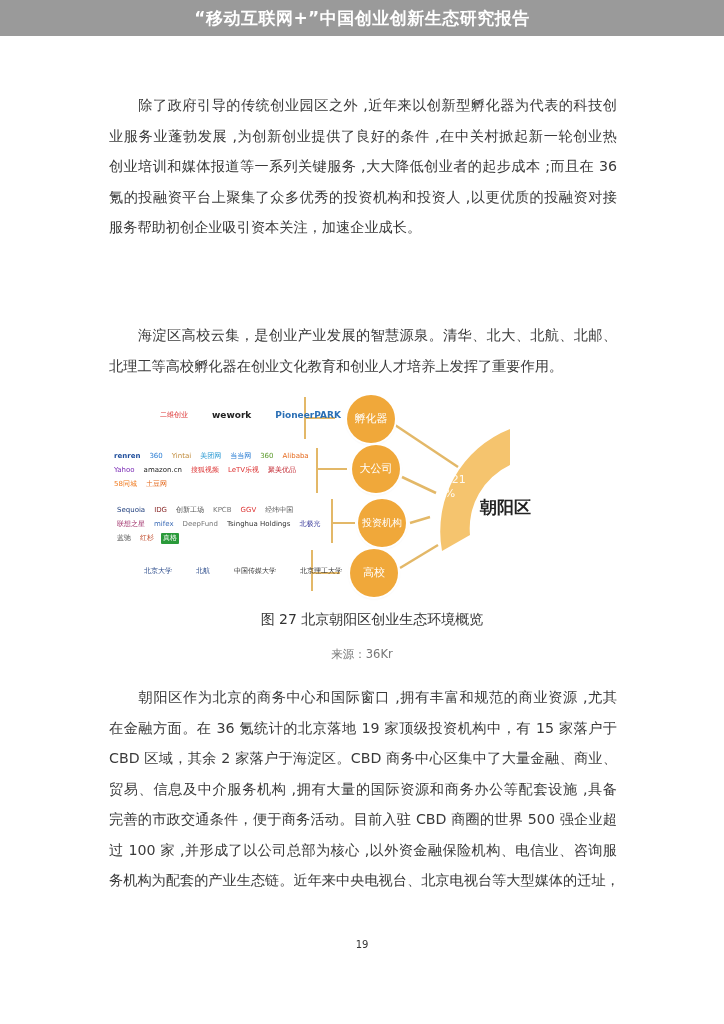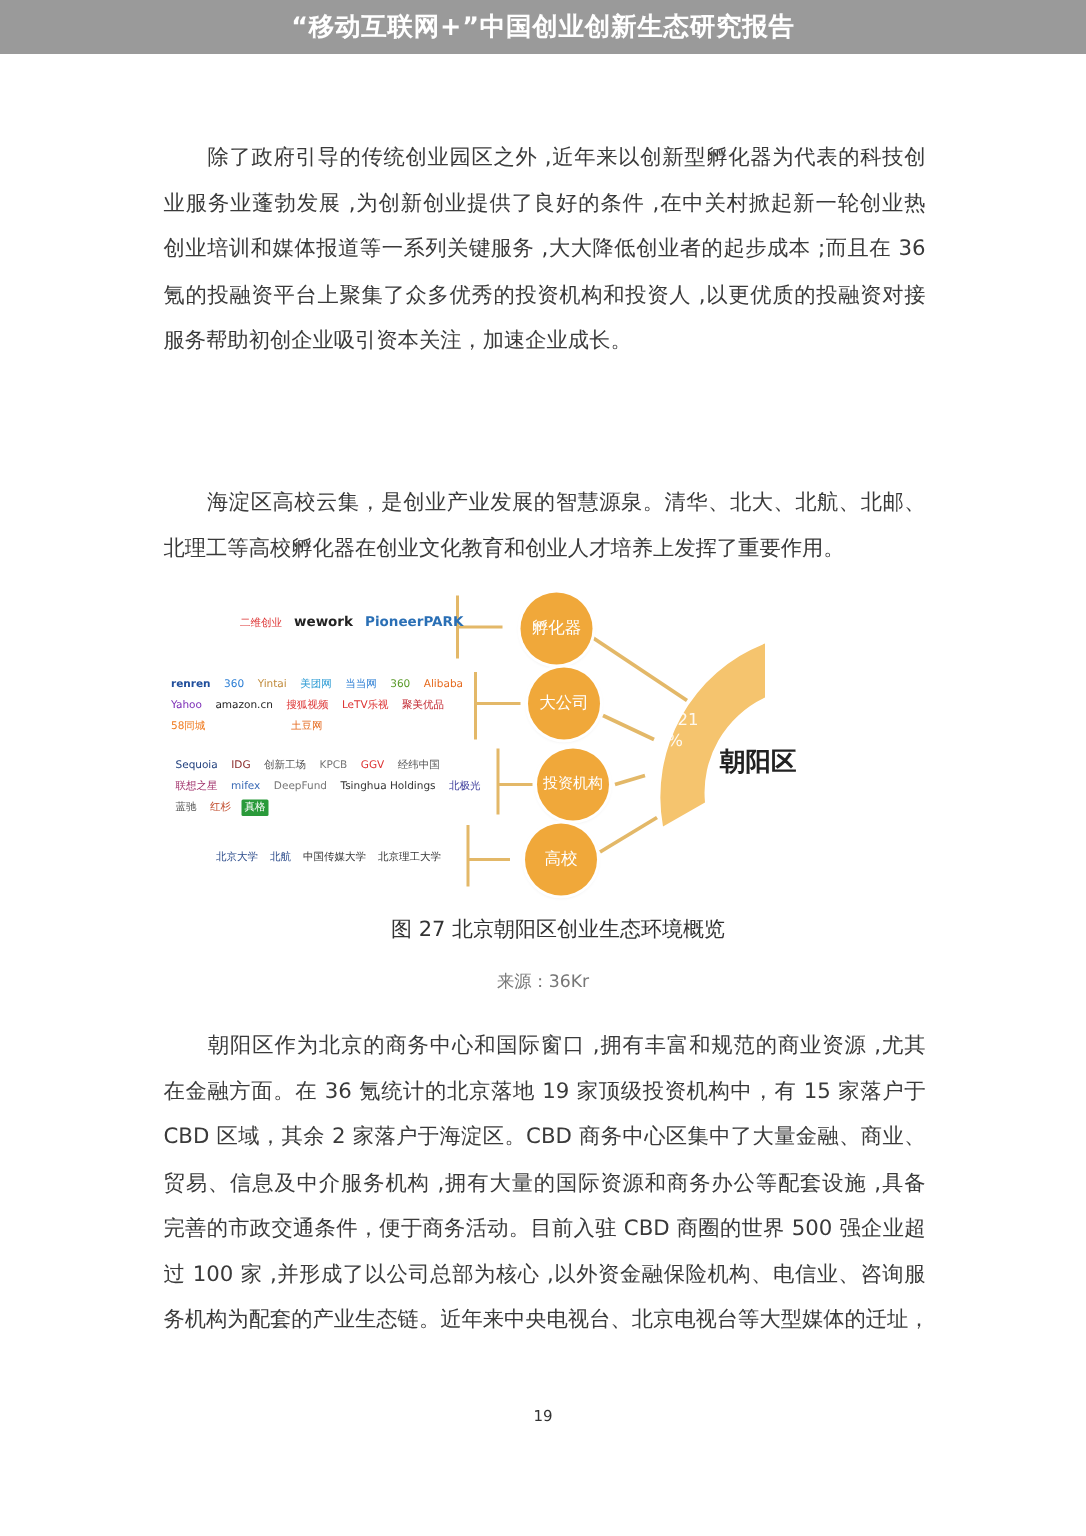--- a/index.html
+++ b/index.html
@@ -8,21 +8,21 @@
   .header-bar { position: absolute; left: 0; top: 0; width: 724px; height: 36px;
                 background: #9a9a9a; }
   .header-title { position: absolute; left: 0; top: 0; width: 724px; height: 36px;
                   line-height: 36px; text-align: center; color: #ffffff;
                   font-size: 17px; font-weight: bold; letter-spacing: 0.5px; }
   .para { position: absolute; left: 109px; width: 508px; font-size: 14.2px;
           line-height: 30.5px; color: #3a3a3a; margin: 0; }
   .line { display: block; white-space: nowrap; text-align: justify; text-align-last: justify; height: 30.5px; }
   .line.last { text-align-last: left; }
   .figure { position: absolute; left: 110px; top: 393px; width: 480px; height: 200px; }
-  .logo-row { position: absolute; display: flex; align-items: center; gap: 4px; }
+  .logo-row { position: absolute; display: flex; align-items: center; gap: 20px; }
   .logo { font-size: 7px; line-height: 9px; white-space: nowrap; padding: 1px 2px; border-radius: 1px; }
   .node { position: absolute; width: 48px; height: 48px; border-radius: 50%;
           background: #f0a83a; color: #ffffff; font-size: 11px; text-align: center;
           line-height: 48px; box-shadow: 0 0 0 2px #ffffff, 0 1px 3px rgba(0,0,0,0.15); white-space: nowrap; }
   .caption { position: absolute; left: 0; width: 714px; top: 611px; text-align: center;
              font-size: 14px; color: #333333; margin-left: 15px; }
   .source { position: absolute; left: 0; width: 724px; top: 647px; text-align: center;
             font-size: 11.5px; color: #777777; }
   .page-num { position: absolute; left: 0; width: 724px; top: 939px; text-align: center;
               font-size: 10px; color: #333333; }
@@ -84,21 +84,21 @@
     <span class="logo" style="color:#2a9ad4;">美团网</span>
     <span class="logo" style="color:#2a7dd4;">当当网</span>
     <span class="logo" style="color:#5a9a2a;">360</span>
     <span class="logo" style="color:#e56a1e;">Alibaba</span>
     <span class="logo" style="color:#7a2ab5;">Yahoo</span>
     <span class="logo" style="color:#222;">amazon.cn</span>
     <span class="logo" style="color:#d33;">搜狐视频</span>
     <span class="logo" style="color:#d33;">LeTV乐视</span>
     <span class="logo" style="color:#c0202a;">聚美优品</span>
     <span class="logo" style="color:#f07a1e;">58同城</span>
-    <span class="logo" style="color:#e56a1e;margin-left:48px;">土豆网</span>
+    <span class="logo" style="color:#e56a1e;">土豆网</span>
   </div>
   <div class="logo-row" style="left:5px;top:112px;width:212px;flex-wrap:wrap;gap:3px 5px;">
     <span class="logo" style="color:#1f3e7c;">Sequoia</span>
     <span class="logo" style="color:#8a2a2a;">IDG</span>
     <span class="logo" style="color:#555;">创新工场</span>
     <span class="logo" style="color:#777;">KPCB</span>
     <span class="logo" style="color:#d33;">GGV</span>
     <span class="logo" style="color:#555;">经纬中国</span>
     <span class="logo" style="color:#a0306a;">联想之星</span>
     <span class="logo" style="color:#3a6ab5;">mifex</span>

